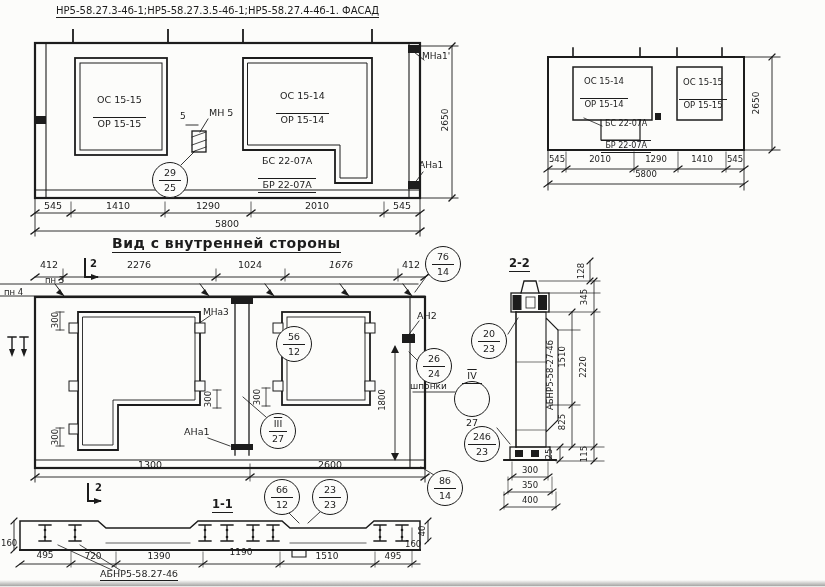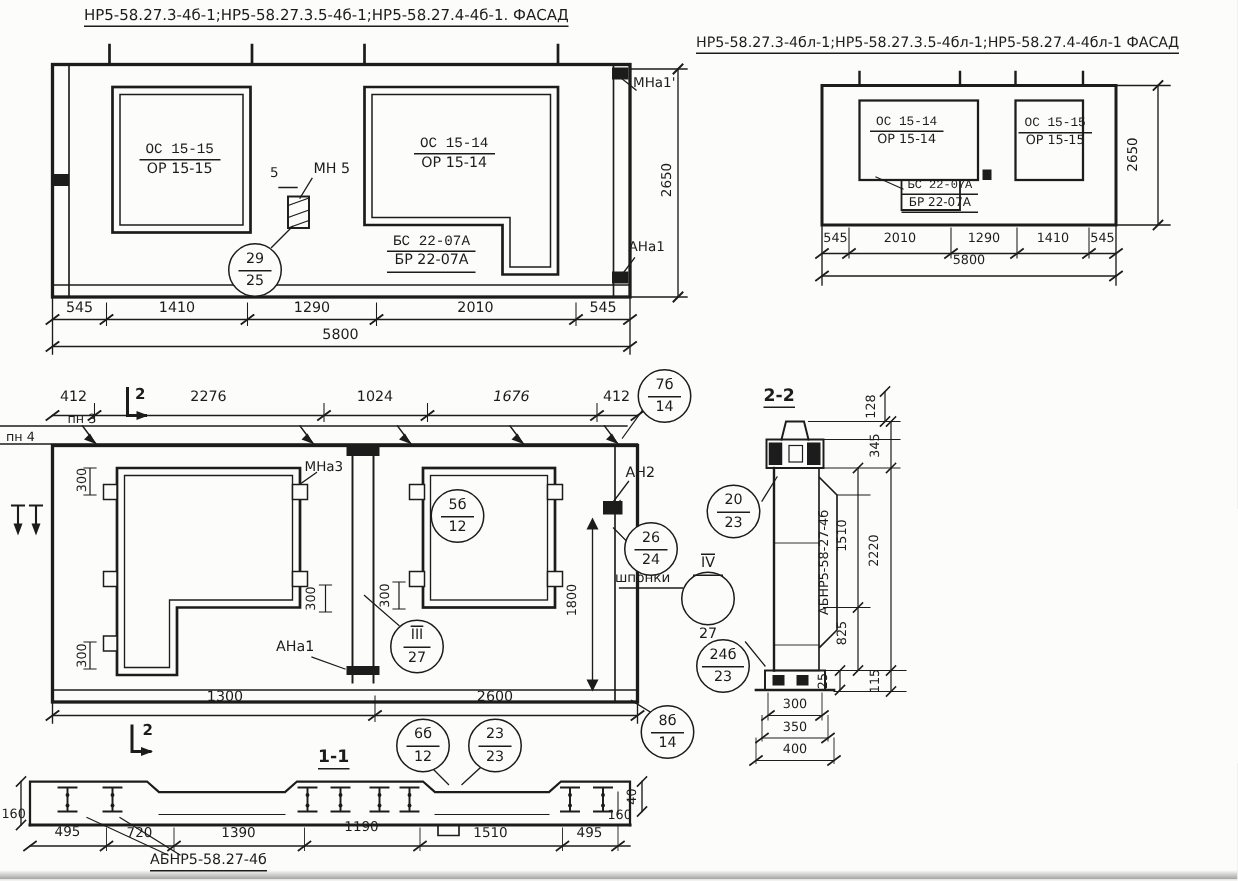--- a/index.html
+++ b/index.html
@@ -5,21 +5,21 @@
   html,body{margin:0;padding:0;background:#e8e8e6;}
   #stage{position:relative;width:825px;height:586px;background:#fcfcfa;overflow:hidden;
          font-family:"DejaVu Sans","Liberation Sans",sans-serif;color:#1c1c1c;}
   #stage svg{position:absolute;left:0;top:0;}
   .t{position:absolute;white-space:nowrap;line-height:1.1;color:#1c1c1c;}
   .u{border-bottom:1.5px solid #1c1c1c;padding-bottom:1px;}
   .ctr{text-align:center;}
   .rot{transform:rotate(-90deg);transform-origin:center;width:30px;height:12px;text-align:center;font-size:8.5px;}
   .frac{position:absolute;text-align:center;line-height:1.25;}
   .frac span{display:block;}
-  .frac .a{border-bottom:1.2px solid #1c1c1c;padding:0 4px 0;font-family:Liberation Mono, monospace;}
+  .frac .a{border-bottom:1.2px solid #1c1c1c;padding:0 4px 11px;}
   .frac.f2 .b{border-bottom:1.2px solid #1c1c1c;padding:0 4px 1px;}
   .co{position:absolute;width:34px;height:34px;border:1.4px solid #1c1c1c;border-radius:50%;
       background:#fcfcfa;display:flex;flex-direction:column;align-items:center;justify-content:center;
       font-size:9.5px;line-height:1;}
   .co .a{border-bottom:1.1px solid #1c1c1c;padding:0 5px 2px;}
   .co .b{padding-top:2px;}
   .ovl{text-decoration:overline;}
   .bold{font-weight:bold;}
   #scanedge{position:absolute;left:0;bottom:0;width:100%;height:6px;
             background:linear-gradient(to bottom,rgba(0,0,0,0),rgba(60,60,60,.45));}
@@ -186,41 +186,41 @@
 <div class="t" style="left:422px;top:52px;font-size:9px;">МНа1'</div>
 <div class="t" style="left:419px;top:161px;font-size:9px;">АНа1</div>
 <div class="t rot" style="left:432px;top:114px;font-size:9px;">2650</div>
 <div class="t ctr" style="left:33px;top:201px;width:40px;font-size:9.5px;">545</div>
 <div class="t ctr" style="left:98px;top:201px;width:40px;font-size:9.5px;">1410</div>
 <div class="t ctr" style="left:188px;top:201px;width:40px;font-size:9.5px;">1290</div>
 <div class="t ctr" style="left:297px;top:201px;width:40px;font-size:9.5px;">2010</div>
 <div class="t ctr" style="left:382px;top:201px;width:40px;font-size:9.5px;">545</div>
 <div class="t ctr" style="left:207px;top:219px;width:40px;font-size:9.5px;">5800</div>
 
-<div class="t u" style="left:464px;top:24px;font-size:9.5px;">НР5-58.27.3-4бл-1;НР5-58.27.3.5-4бл-1;НР5-58.27.4-4бл-1 ФАСАД</div>
 <div class="frac" style="left:580px;top:76px;font-size:8.5px;">
   <span class="a">ОС 15-14</span>
   <span class="b">ОР 15-14</span>
 </div>
 <div class="frac f2" style="left:601px;top:119px;font-size:8px;">
   <span class="a">БС 22-07А</span>
   <span class="b">БР 22-07А</span>
 </div>
 <div class="frac" style="left:679px;top:77px;font-size:8.5px;">
   <span class="a">ОС 15-15</span>
   <span class="b">ОР 15-15</span>
 </div>
 <div class="t rot" style="left:743px;top:97px;font-size:9px;">2650</div>
 <div class="t ctr" style="left:539px;top:155px;width:36px;font-size:8.5px;">545</div>
 <div class="t ctr" style="left:582px;top:155px;width:36px;font-size:8.5px;">2010</div>
 <div class="t ctr" style="left:638px;top:155px;width:36px;font-size:8.5px;">1290</div>
 <div class="t ctr" style="left:684px;top:155px;width:36px;font-size:8.5px;">1410</div>
 <div class="t ctr" style="left:717px;top:155px;width:36px;font-size:8.5px;">545</div>
 <div class="t ctr" style="left:628px;top:170px;width:36px;font-size:8.5px;">5800</div>
 
+<div class="t u bold" style="left:112px;top:236px;font-size:14px;letter-spacing:.5px;">Вид с внутренней стороны</div>
 <div class="t ctr" style="left:27px;top:260px;width:44px;font-size:9.5px;">412</div>
 <div class="t ctr" style="left:117px;top:260px;width:44px;font-size:9.5px;">2276</div>
 <div class="t ctr" style="left:228px;top:260px;width:44px;font-size:9.5px;">1024</div>
 <div class="t ctr" style="left:319px;top:260px;width:44px;font-size:9.5px;font-style:italic;">1676</div>
 <div class="t ctr" style="left:389px;top:260px;width:44px;font-size:9.5px;">412</div>
 <div class="t bold" style="left:90px;top:258px;font-size:10px;">2</div>
 <div class="t" style="left:4px;top:276px;font-size:8.5px;padding-left:41px;">пн 3</div>
 <div class="t" style="left:4px;top:288px;font-size:8.5px;">пн 4</div>
 <div class="t" style="left:203px;top:308px;font-size:9px;">МНа3</div>
 <div class="t" style="left:184px;top:427px;font-size:9.5px;">АНа1</div>
@@ -228,21 +228,21 @@
 <div class="t" style="left:410px;top:382px;font-size:9px;">шпонки</div>
 <div class="t rot" style="left:42px;top:314px;">300</div>
 <div class="t rot" style="left:42px;top:431px;">300</div>
 <div class="t rot" style="left:195px;top:393px;">300</div>
 <div class="t rot" style="left:244px;top:391px;">300</div>
 <div class="t rot" style="left:369px;top:394px;">1800</div>
 <div class="co" style="left:425px;top:246px;">
   <span class="a">7б</span>
   <span class="b">14</span>
 </div>
-<div class="co" style="left:287px;top:326px;text-align:center;">
+<div class="co" style="left:276px;top:326px;text-align:center;">
   <span class="a">5б</span>
   <span class="b">12</span>
 </div>
 <div class="co" style="left:416px;top:348px;">
   <span class="a">26</span>
   <span class="b">24</span>
 </div>
 <div class="co" style="left:454px;top:381px;gap:32px;">
   <span class="a ovl">IV</span>
   <span class="b">27</span>

